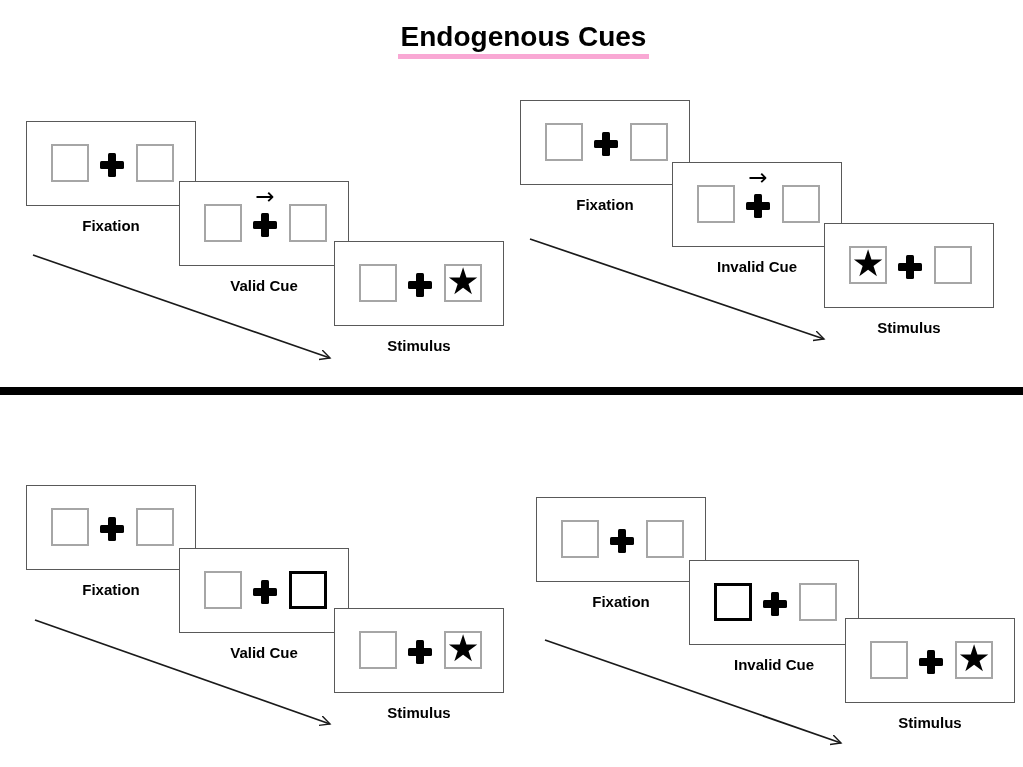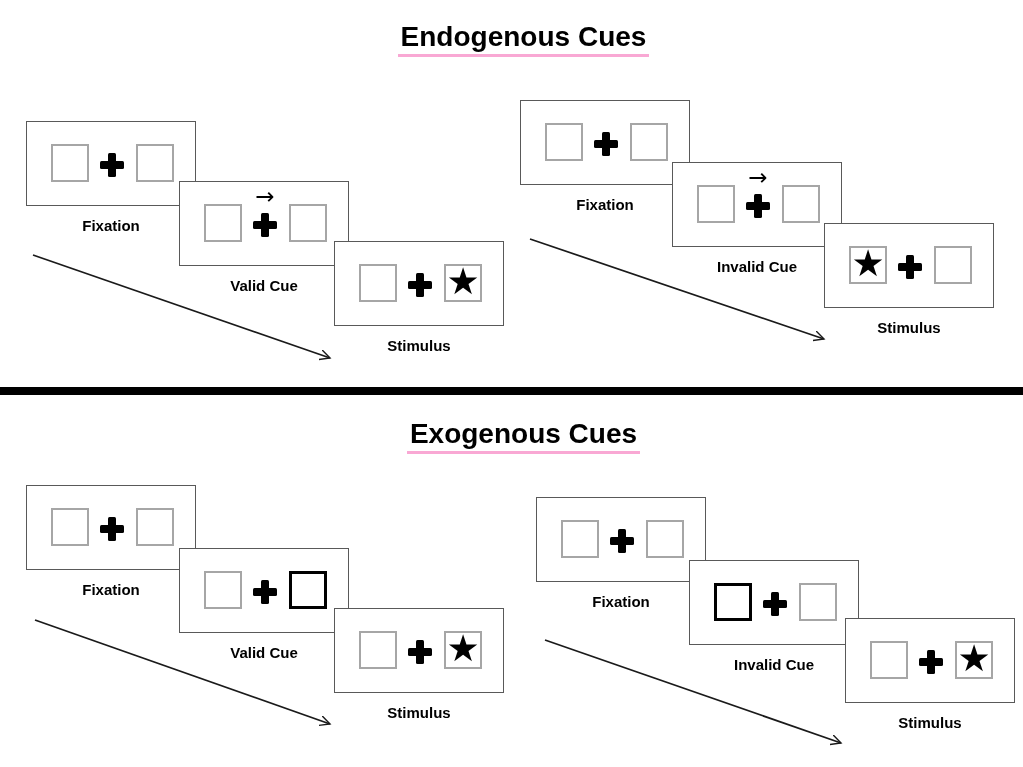--- a/index.html
+++ b/index.html
@@ -5,21 +5,21 @@
   html,body{margin:0;padding:0;background:#fff;}
   .figure{
     position:relative;width:1023px;height:767px;background:#fff;
     font-family:"Liberation Sans",sans-serif;overflow:hidden;color:#000;
   }
   .section-title{
     position:absolute;left:0;width:100%;text-align:center;
     font-size:28px;font-weight:bold;letter-spacing:0px;
   }
   .section-title .tspan{
-    display:inline-block;border-bottom:3px solid #f9a8d4;padding:0 3px 1px 3px;margin-left:24px;
+    display:inline-block;border-bottom:5px solid #f9a8d4;padding:0 3px 1px 3px;margin-left:24px;
   }
   .divider{
     position:absolute;left:0;top:387px;width:100%;height:8px;
     background:var(--divider,#000);
   }
   .panel{position:absolute;width:170px;}
   .frame{
     position:relative;width:170px;height:85px;box-sizing:border-box;
     border:1px solid var(--panel-border,#595959);background:#fff;
   }
@@ -54,23 +54,20 @@
 <body>
 
 <div class="figure" id="figure">
 
   <div class="section-title" style="top:21px">
     <span class="tspan">Endogenous Cues</span>
   </div>
 
   <div class="divider"></div>
 
-  <div class="section-title" style="top:418px">
-    <span class="tspan">Exogenous Cues</span>
-  </div>
 
   <svg class="arrows" width="1023" height="767" viewBox="0 0 1023 767">
     <defs>
       <marker id="ah" markerWidth="16" markerHeight="16" refX="10" refY="5" orient="auto" markerUnits="userSpaceOnUse">
         <path d="M0,0 L10,5 L0,10" fill="none" stroke="#1a1a1a" stroke-width="1.4"></path>
       </marker>
     </defs>
     <line x1="33" y1="255" x2="330" y2="358" stroke="#1a1a1a" stroke-width="1.7" marker-end="url(#ah)"></line>
     <line x1="530" y1="239" x2="824" y2="339" stroke="#1a1a1a" stroke-width="1.7" marker-end="url(#ah)"></line>
     <line x1="35" y1="620" x2="330" y2="724" stroke="#1a1a1a" stroke-width="1.7" marker-end="url(#ah)"></line>

